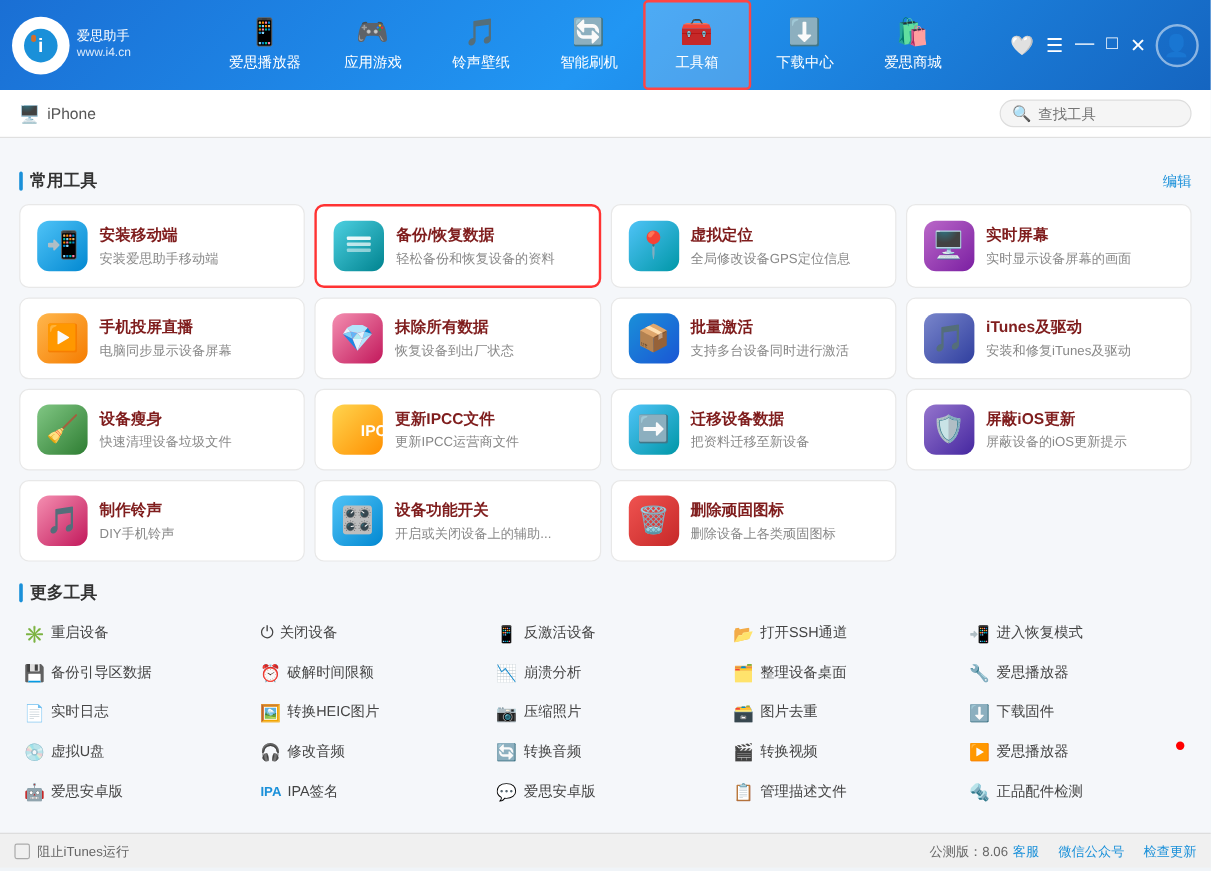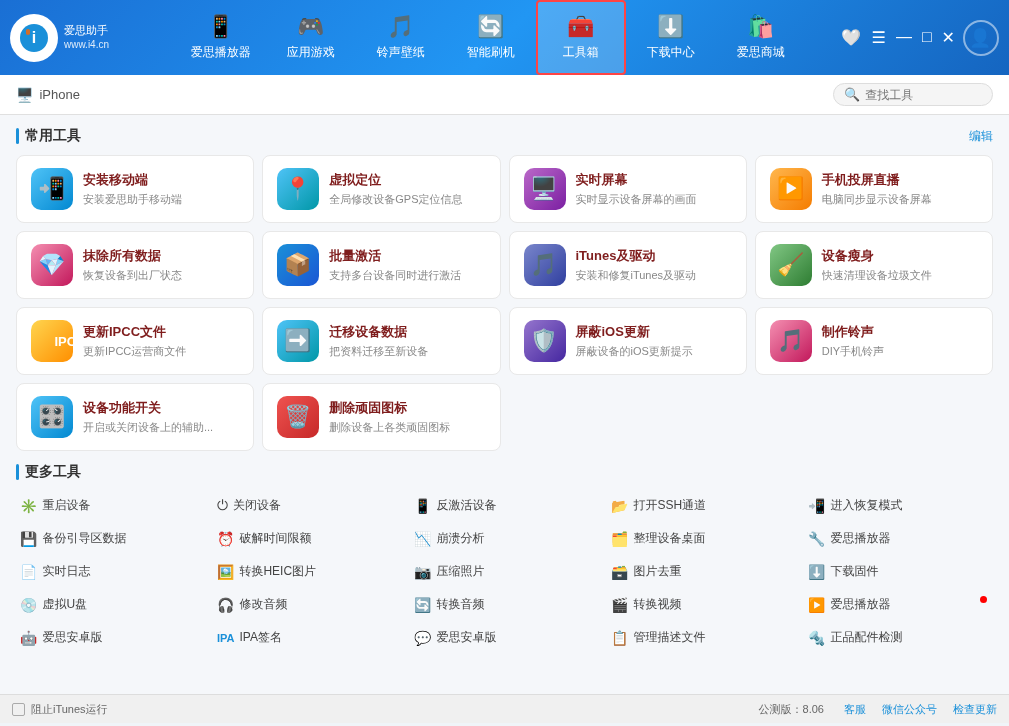--- a/index.html
+++ b/index.html
@@ -106,21 +106,21 @@
     .main-content {
       background: #f5f7fa;
       height: calc(726px - 75px - 40px - 32px);
       overflow-y: auto;
       padding: 10px 16px;
     }
 
     
     .section-header {
       display: flex; align-items: center; justify-content: space-between;
-      margin-bottom: 10px; margin-top: 2px;
+      margin-bottom: 10px; margin-top: 17px;
     }
     .section-title {
       display: flex; align-items: center; gap: 6px;
       font-size: 14px; font-weight: bold; color: #333;
     }
     .section-bar {
       width: 3px; height: 16px; background: #1a90d9; border-radius: 2px;
     }
     .edit-btn { color: #1a90d9; font-size: 12px; cursor: pointer; }
 
@@ -176,21 +176,21 @@
 
     
     .footer {
       height: 29px;
       background: #f0f0f0;
       border-top: 1px solid #ddd;
       display: flex; align-items: center;
       padding: 0 12px;
       font-size: 11px;
       color: #666;
-      gap: 20px;
+      gap: 4px;
     }
     .footer-left { display: flex; align-items: center; gap: 6px; }
     .footer-mid { margin-left: auto; }
     .footer-right { display: flex; gap: 16px; }
     .footer-link { color: #1a90d9; cursor: pointer; }
 
     .check-box {
       width: 13px; height: 13px;
       border: 1px solid #aaa;
       border-radius: 2px;
@@ -302,20 +302,33 @@
 
   <div class="tool-grid">
 
     <div class="tool-card">
       <div class="tool-icon-wrap bg-blue">📲</div>
       <div class="tool-info">
         <div class="tool-name">安装移动端</div>
         <div class="tool-desc">安装爱思助手移动端</div>
       </div>
     </div>
+    <div class="tool-card highlighted">
+      <div class="tool-icon-wrap bg-teal">
+        <svg width="24" height="24" viewBox="0 0 24 24" fill="none">
+          <rect x="2" y="4" width="20" height="3" rx="1" fill="white" opacity="0.9"></rect>
+          <rect x="2" y="9" width="20" height="3" rx="1" fill="white" opacity="0.7"></rect>
+          <rect x="2" y="14" width="20" height="3" rx="1" fill="white" opacity="0.5"></rect>
+        </svg>
+      </div>
+      <div class="tool-info">
+        <div class="tool-name">备份/恢复数据</div>
+        <div class="tool-desc">轻松备份和恢复设备的资料</div>
+      </div>
+    </div>
     <div class="tool-card">
       <div class="tool-icon-wrap bg-cyan">📍</div>
       <div class="tool-info">
         <div class="tool-name">虚拟定位</div>
         <div class="tool-desc">全局修改设备GPS定位信息</div>
       </div>
     </div>
     <div class="tool-card">
       <div class="tool-icon-wrap bg-purple">🖥️</div>
       <div class="tool-info">

